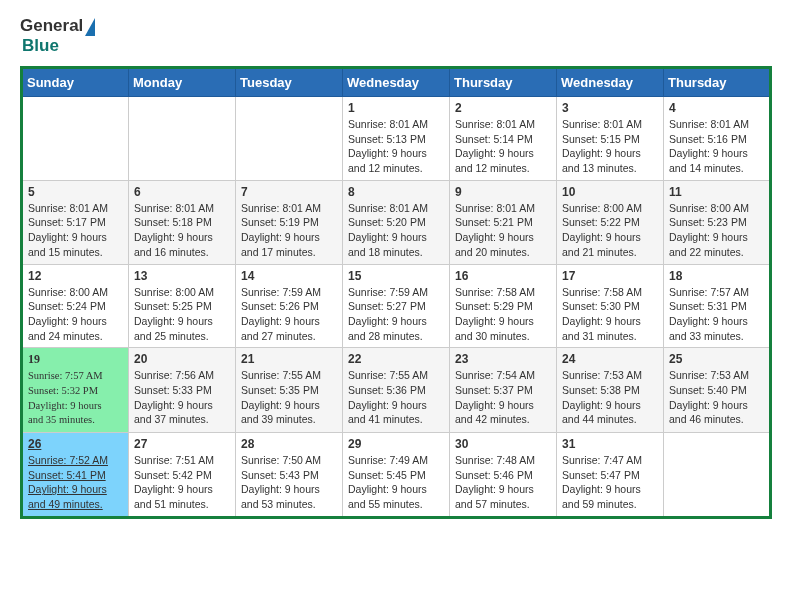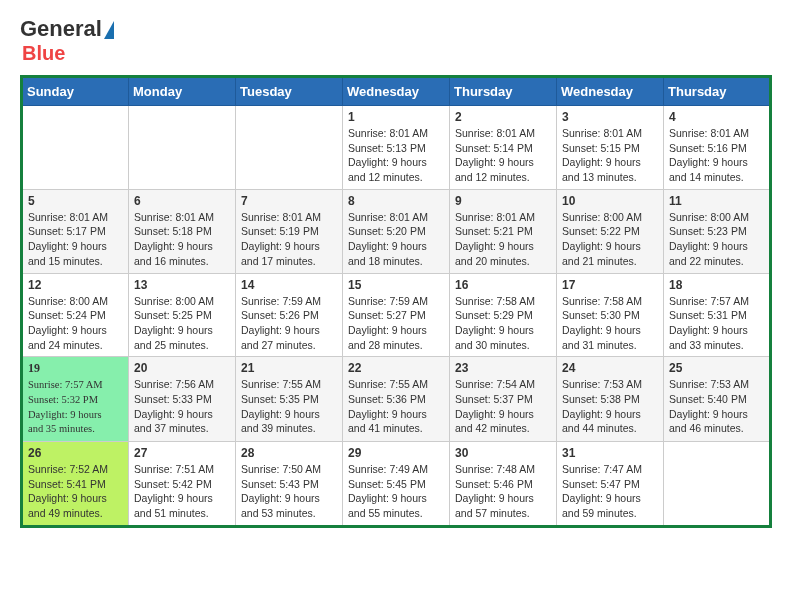--- a/index.html
+++ b/index.html
@@ -83,24 +83,24 @@
     }
     .empty-cell { background: #fff !important; }
   </style>
 </head>
 <body>
 
 <div class="header">
   <div class="logo">
     <div style="display:flex; flex-direction:column; align-items:flex-start;">
       <div style="display:flex; align-items:center;">
-        <span class="logo-general" style="font-size:22px; font-weight:bold; color:#333;">General</span>
+        <span class="logo-general" style="font-size:17px; font-weight:bold; color:#333;">General</span>
         <div class="logo-triangle"></div>
       </div>
-      <span class="logo-blue" style="font-size:20px; font-weight:bold; color:#ef4444; margin-left:2px;">Blue</span>
+      <span class="logo-blue" style="font-size:17px; font-weight:bold; color:#0f766e; margin-left:2px;">Blue</span>
     </div>
   </div>
   <div class="title-block">
     <div class="month-title"></div>
     <div class="location"></div>
   </div>
 </div>
 
 <table class="calendar">
   <thead>
@@ -295,21 +295,21 @@
         </td>
         <td style="background: rgb(245, 245, 245);">
           <div class="day-number">25</div>
           <div class="day-info" style="white-space: pre-line;">Sunrise: 7:53 AM
 Sunset: 5:40 PM
 Daylight: 9 hours
 and 46 minutes.</div>
         </td>
       </tr>
       <tr>
-        <td style="background: #bef264;">
+        <td style="background: #7dd3fc; text-decoration: underline;">
           <div class="day-number">26</div>
           <div class="day-info" style="white-space: pre-line;">Sunrise: 7:52 AM
 Sunset: 5:41 PM
 Daylight: 9 hours
 and 49 minutes.</div>
         </td>
         <td style="background: rgb(255, 255, 255);">
           <div class="day-number">27</div>
           <div class="day-info" style="white-space: pre-line;">Sunrise: 7:51 AM
 Sunset: 5:42 PM

